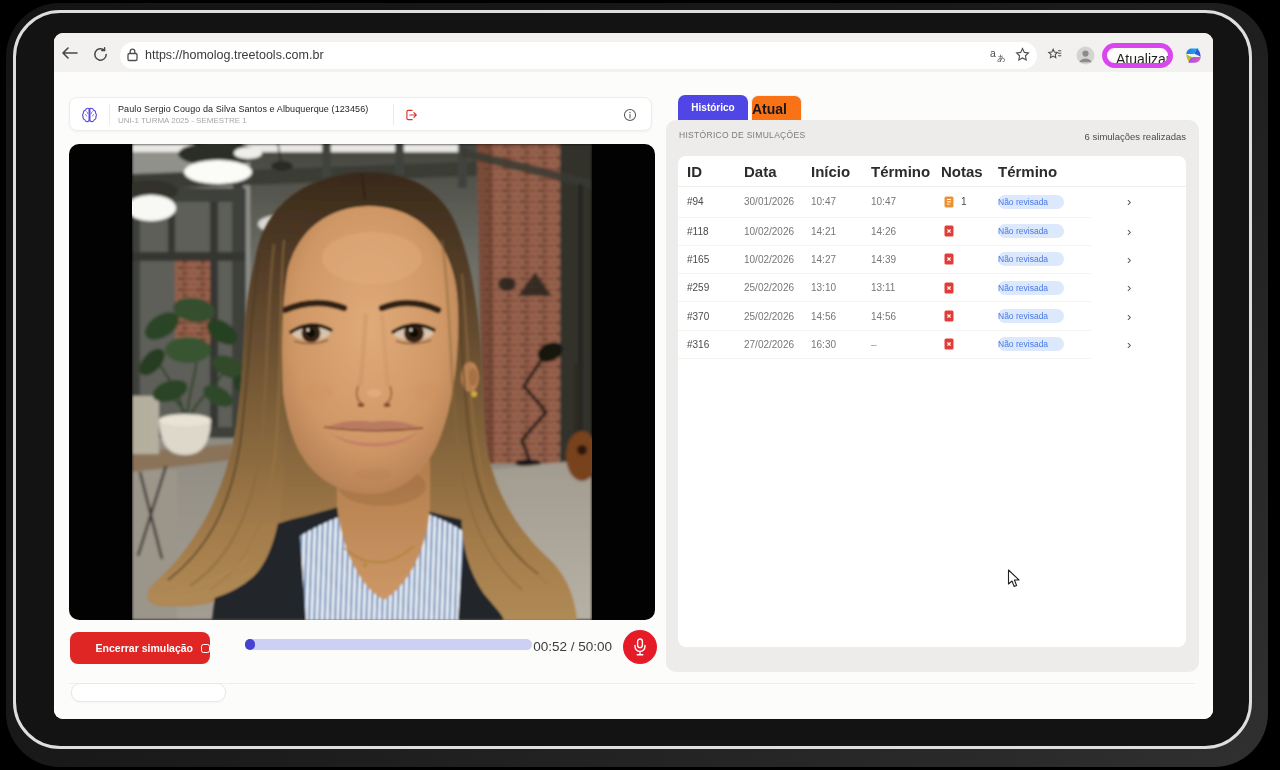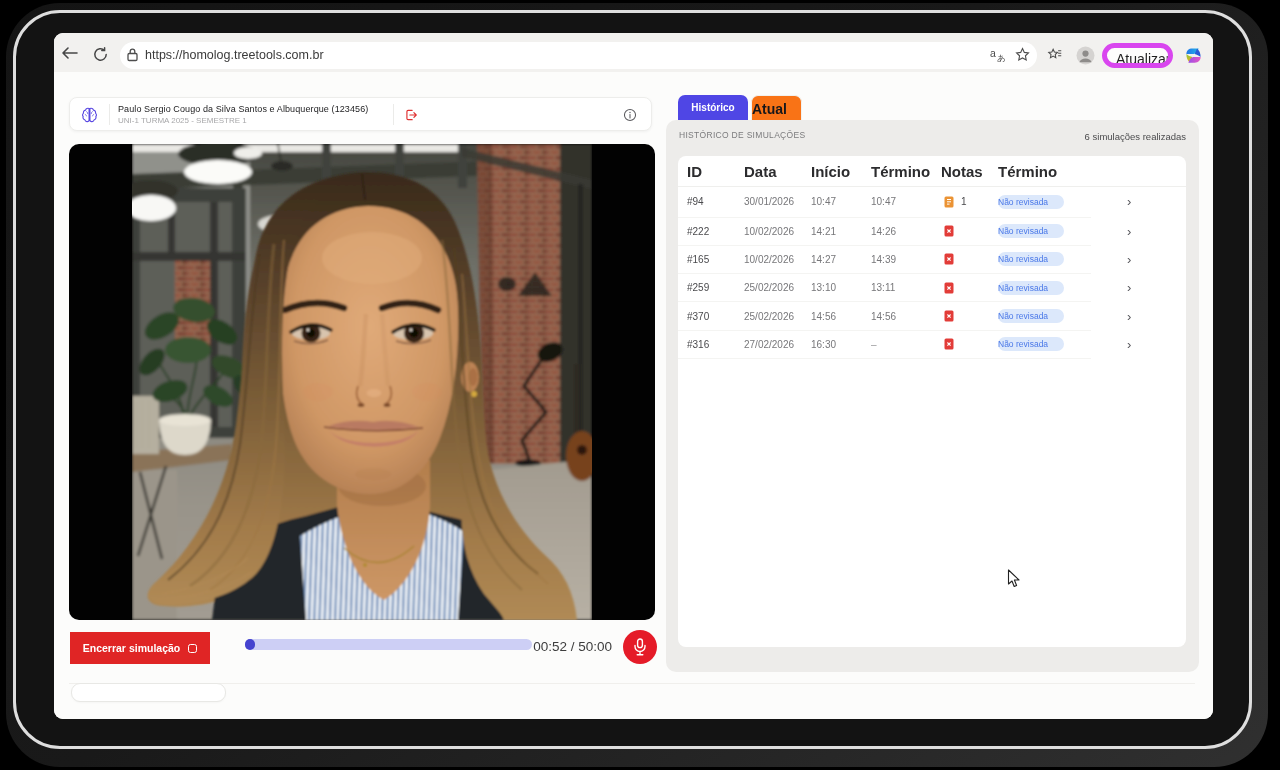--- a/index.html
+++ b/index.html
@@ -12,21 +12,21 @@
 .urltext{position:absolute;left:91px;top:9px;height:27px;line-height:27px;font-size:12.5px;color:#3a3a3a}
 .atualizar{position:absolute;left:1048px;top:10px;width:71px;height:25px;border-radius:13px;border:5px solid #d946ef;background:#fdfdfc;font-size:14px;color:#1f1f1f;line-height:23px;text-align:left;padding-left:9px;white-space:nowrap;overflow:hidden}
 .page{position:absolute;left:0;top:39px;width:1159px;height:647px;background:#fcfcfb}
 .hcard{position:absolute;left:15px;top:25px;width:583px;height:34px;background:#fff;border:1px solid #ededeb;border-radius:8px;box-shadow:0 1px 3px rgba(0,0,0,.05)}
 .vdivider{position:absolute;top:6px;width:1px;height:21px;background:#ebebe9}
 .hname{position:absolute;left:48px;top:6px;font-size:9px;font-weight:normal;color:#1d1d1f;letter-spacing:0.1px}
 .hsub{position:absolute;left:48px;top:18px;font-size:8px;color:#a7a7a9}
 .pers{position:absolute;left:420px;top:0;height:34px;line-height:34px;font-size:9.5px;color:#97979b}
 .pers b{color:#18181b}
 .videobox{position:absolute;left:15px;top:72px;width:586px;height:476px;background:#020202;border-radius:10px;overflow:hidden}
-.endbtn{position:absolute;left:16px;top:560px;width:140px;height:32px;border-radius:0;background:#e02525;color:#fff;font-size:10.5px;font-weight:bold;text-align:center;line-height:32px}
+.endbtn{position:absolute;left:16px;top:560px;width:140px;height:32px;border-radius:8px;background:#e02525;color:#fff;font-size:10.5px;font-weight:bold;text-align:right;line-height:32px}
 .track{position:absolute;left:191px;top:567px;width:287px;height:11px;border-radius:6px;background:#cdcff5}
 .trackfill{position:absolute;left:191px;top:567px;width:10px;height:11px;border-radius:6px;background:#4543cf}
 .timetxt{position:absolute;left:460px;top:558px;width:98px;height:34px;line-height:34px;text-align:right;font-size:13.5px;font-weight:500;color:#3d3d3d;white-space:nowrap}
 .micbtn{position:absolute;left:569px;top:558px;width:34px;height:34px;border-radius:50%;background:#e51b28}
 .botline{position:absolute;left:15px;top:611px;width:1126px;height:1px;background:#f0efec}
 .botcard{position:absolute;left:17px;top:611px;width:155px;height:19px;background:#fff;border:1px solid #e8e8e5;border-radius:9px;box-shadow:0 1px 2px rgba(0,0,0,.03)}
 .tab1{position:absolute;left:624px;top:23px;width:70px;height:26px;background:#4f46e5;border-radius:7px 7px 0 0;color:#fff;font-size:10px;font-weight:bold;text-align:center;line-height:26px}
 .tab2{position:absolute;left:697px;top:23px;width:51px;height:26px;background:#f97316;border:1px solid #f1f1ef;border-bottom:none;border-radius:7px 7px 0 0;color:#17171a;font-size:14px;font-weight:bold;text-align:left;line-height:26px}
 .panel{position:absolute;left:612px;top:48px;width:533px;height:552px;background:#edecea;border-radius:10px}
 .ptitle{position:absolute;left:13px;top:10px;font-size:8.5px;color:#7b7b7d;letter-spacing:.3px}
@@ -313,21 +313,21 @@
                 <path d="M3 3.5 h4 M3 5.8 h4 M3 8.1 h2.5" stroke="#fff" stroke-width="1"></path>
               </svg>
               <span style="margin-left:7px;color:#48484b">1</span>
             </div>
           <div class="c6">
               <span class="badge">Não revisada</span>
             </div>
             <div class="c7">›</div>
         </div>
         <div class="trow" style="top:61.5px">
-          <div class="c1">#222</div>
+          <div class="c1">#118</div>
             <div class="c2">10/02/2026</div>
             <div class="c3">14:21</div>
             <div class="c4">14:26</div>
           <div class="c5">
               <svg width="10" height="12" viewBox="0 0 10 12">
                 <rect x="0.5" y="0.5" width="9" height="11" rx="1.5" fill="#e23c38"></rect>
                 <path d="M3.4 4.5 l3.2 3.2 M6.6 4.5 l-3.2 3.2" stroke="#fff" stroke-width="1.1"></path>
               </svg>
             </div>
           <div class="c6">

